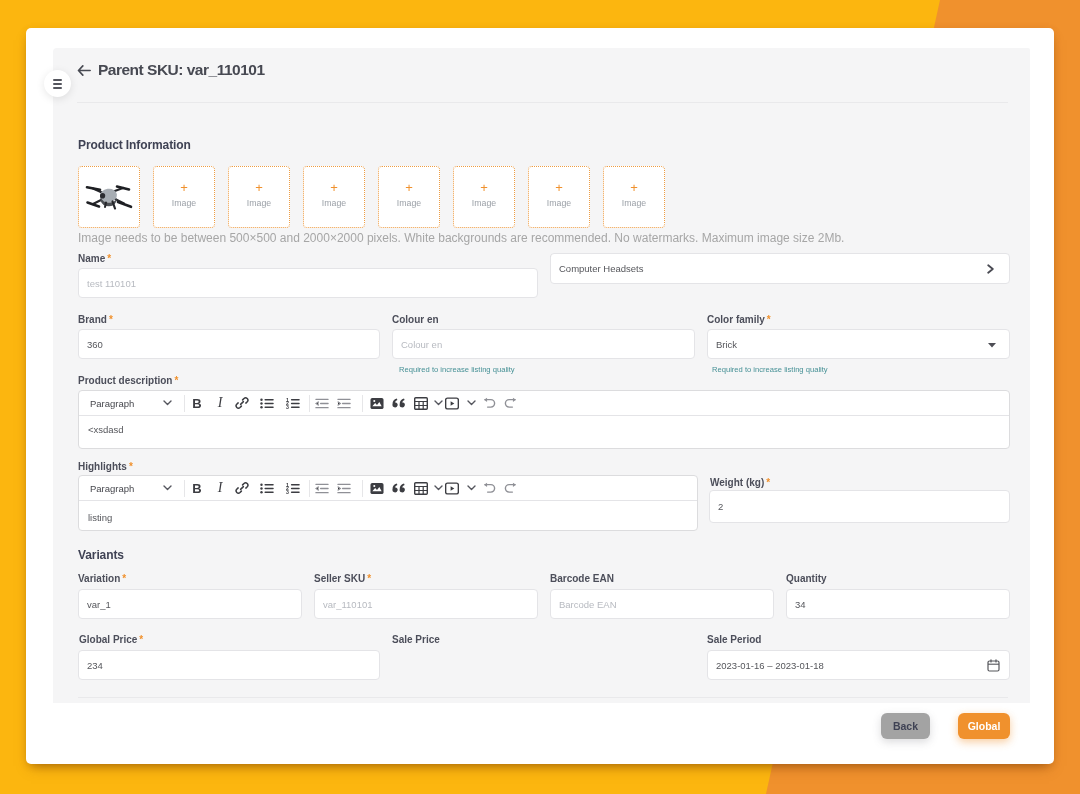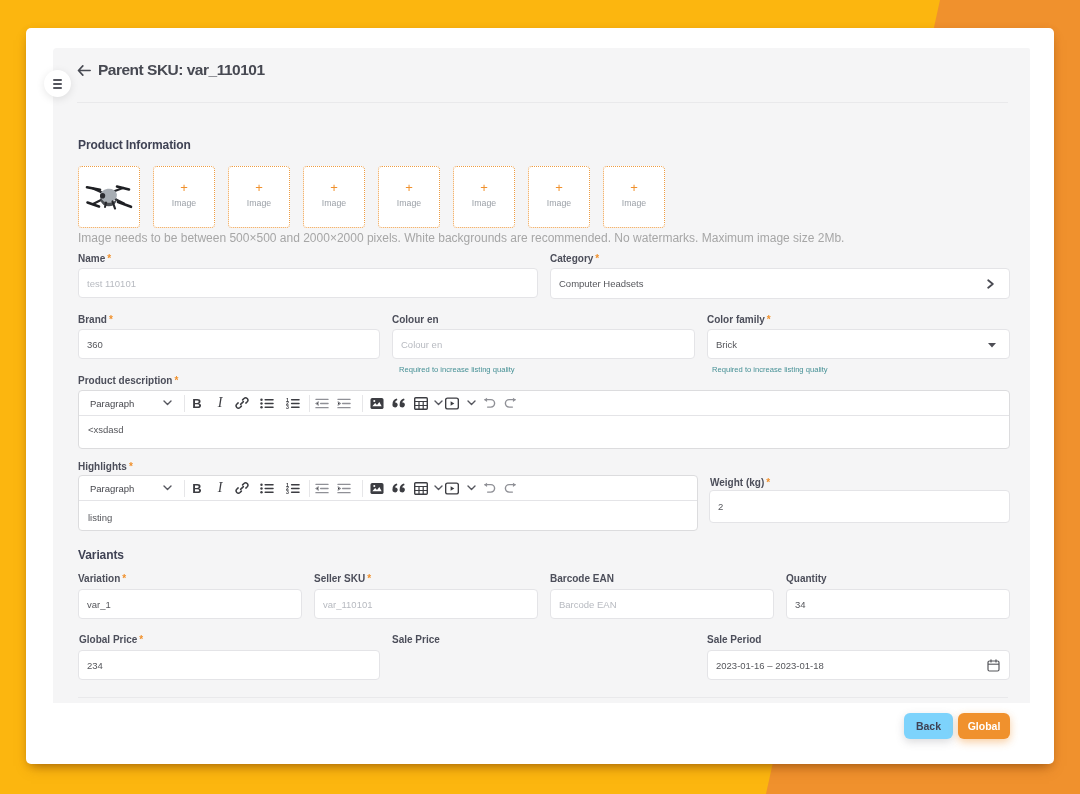--- a/index.html
+++ b/index.html
@@ -25,21 +25,21 @@
 .tile .plus{display:block;margin-top:14px;color:#f0912d;font-size:13px;line-height:13px;font-weight:400}
 .tile .imlb{display:block;margin-top:4px;color:#9ca1a8;font-size:8.8px}
 .hint{position:absolute;font-size:12px;color:#a6a6a6;white-space:nowrap}
 .ed{position:absolute;background:#fff;border:1px solid #dcdcde;border-radius:4px}
 .tb{position:absolute;left:0;top:0;right:0;height:25px;border-bottom:1px solid #e4e4e7}
 .tb .ti{position:absolute;top:50%;transform:translateY(-50%);display:flex;align-items:center;justify-content:center;width:14px;height:16px}
 .tb .sep{position:absolute;top:4px;width:1px;height:17px;background:#e6e6e8}
 .tb .ptxt{position:absolute;left:11px;top:50%;transform:translateY(-50%);font-size:9.5px;color:#46474d}
 .edtxt{position:absolute;left:9px;font-size:9.5px;color:#55565b}
 .btn{position:absolute;height:26px;border-radius:6px;display:flex;align-items:center;justify-content:center;font-size:10.5px;font-weight:bold}
-.back{left:878px;top:685px;width:49px;background:#7dd3fc;color:#3f4254;box-shadow:0 3px 8px rgba(90,90,100,.22)}
+.back{left:855px;top:685px;width:49px;background:#a3a3a3;color:#3f4254;box-shadow:0 3px 8px rgba(90,90,100,.22)}
 .submit{left:932px;top:685px;width:52px;background:#f0912d;color:#fff;box-shadow:0 3px 8px rgba(240,145,45,.45)}
 </style>
 </head>
 <body>
 <div class="bg2"></div>
 <div class="card">
   <div class="panel"></div>
   <div class="burger">
       <i></i>
     </div>
@@ -100,21 +100,21 @@
       <span class="plus">+</span>
       <span class="imlb">Image</span>
     </div>
   <div class="hint" style="left:52px;top:203px">Image needs to be between 500×500 and 2000×2000 pixels. White backgrounds are recommended. No watermarks. Maximum image size 2Mb.</div>
 
   <div class="lbl" style="left:52px;top:225px">Name<span class="star">*</span></div>
   <div class="inp" style="left:52px;top:240px;width:460px;height:30px">
       <span class="ph">test 110101</span>
     </div>
   <div class="lbl" style="left:524px;top:225px">Category<span class="star">*</span></div>
-  <div class="inp" style="left:524px;top:240px;width:460px;height:31px">
+  <div class="inp" style="left:524px;top:225px;width:460px;height:31px">
       <span>Computer Headsets</span>
     <svg style="position:absolute;right:15px;top:10px" width="7" height="10" viewBox="0 0 7 10">
         <path d="M1.2 1.2 L5.8 5 L1.2 8.8" stroke="#494a52" stroke-width="1.8" fill="none" stroke-linecap="round" stroke-linejoin="round"></path>
       </svg>
   </div>
 
   <div class="lbl" style="left:52px;top:286px">Brand<span class="star">*</span></div>
   <div class="inp" style="left:52px;top:301px;width:302px;height:30px">
       <span>360</span>
     </div>

